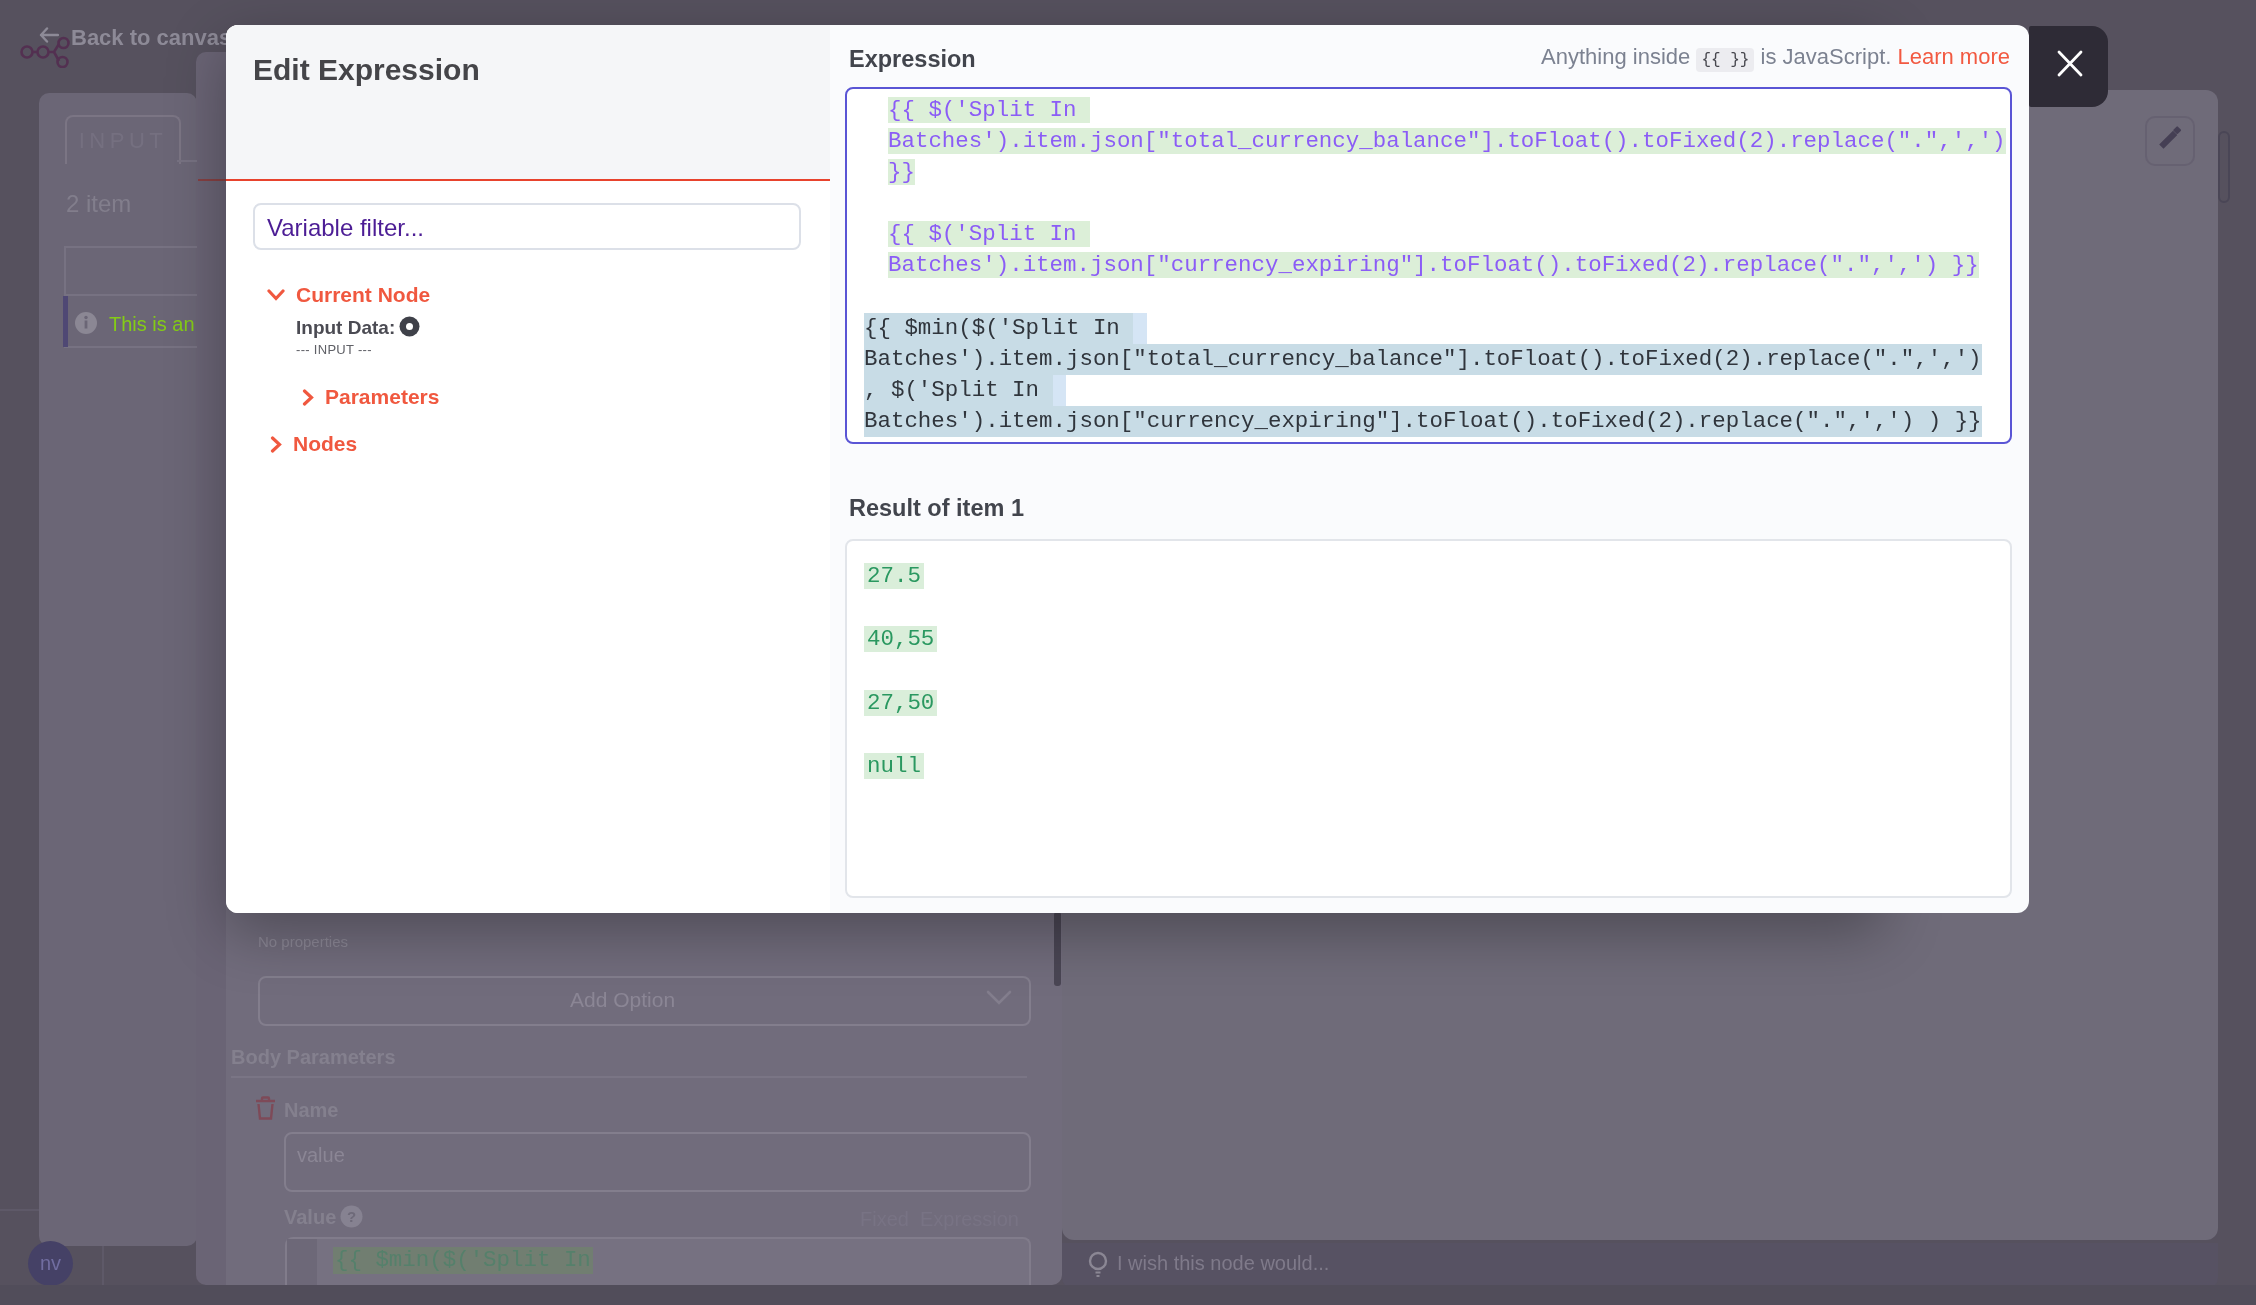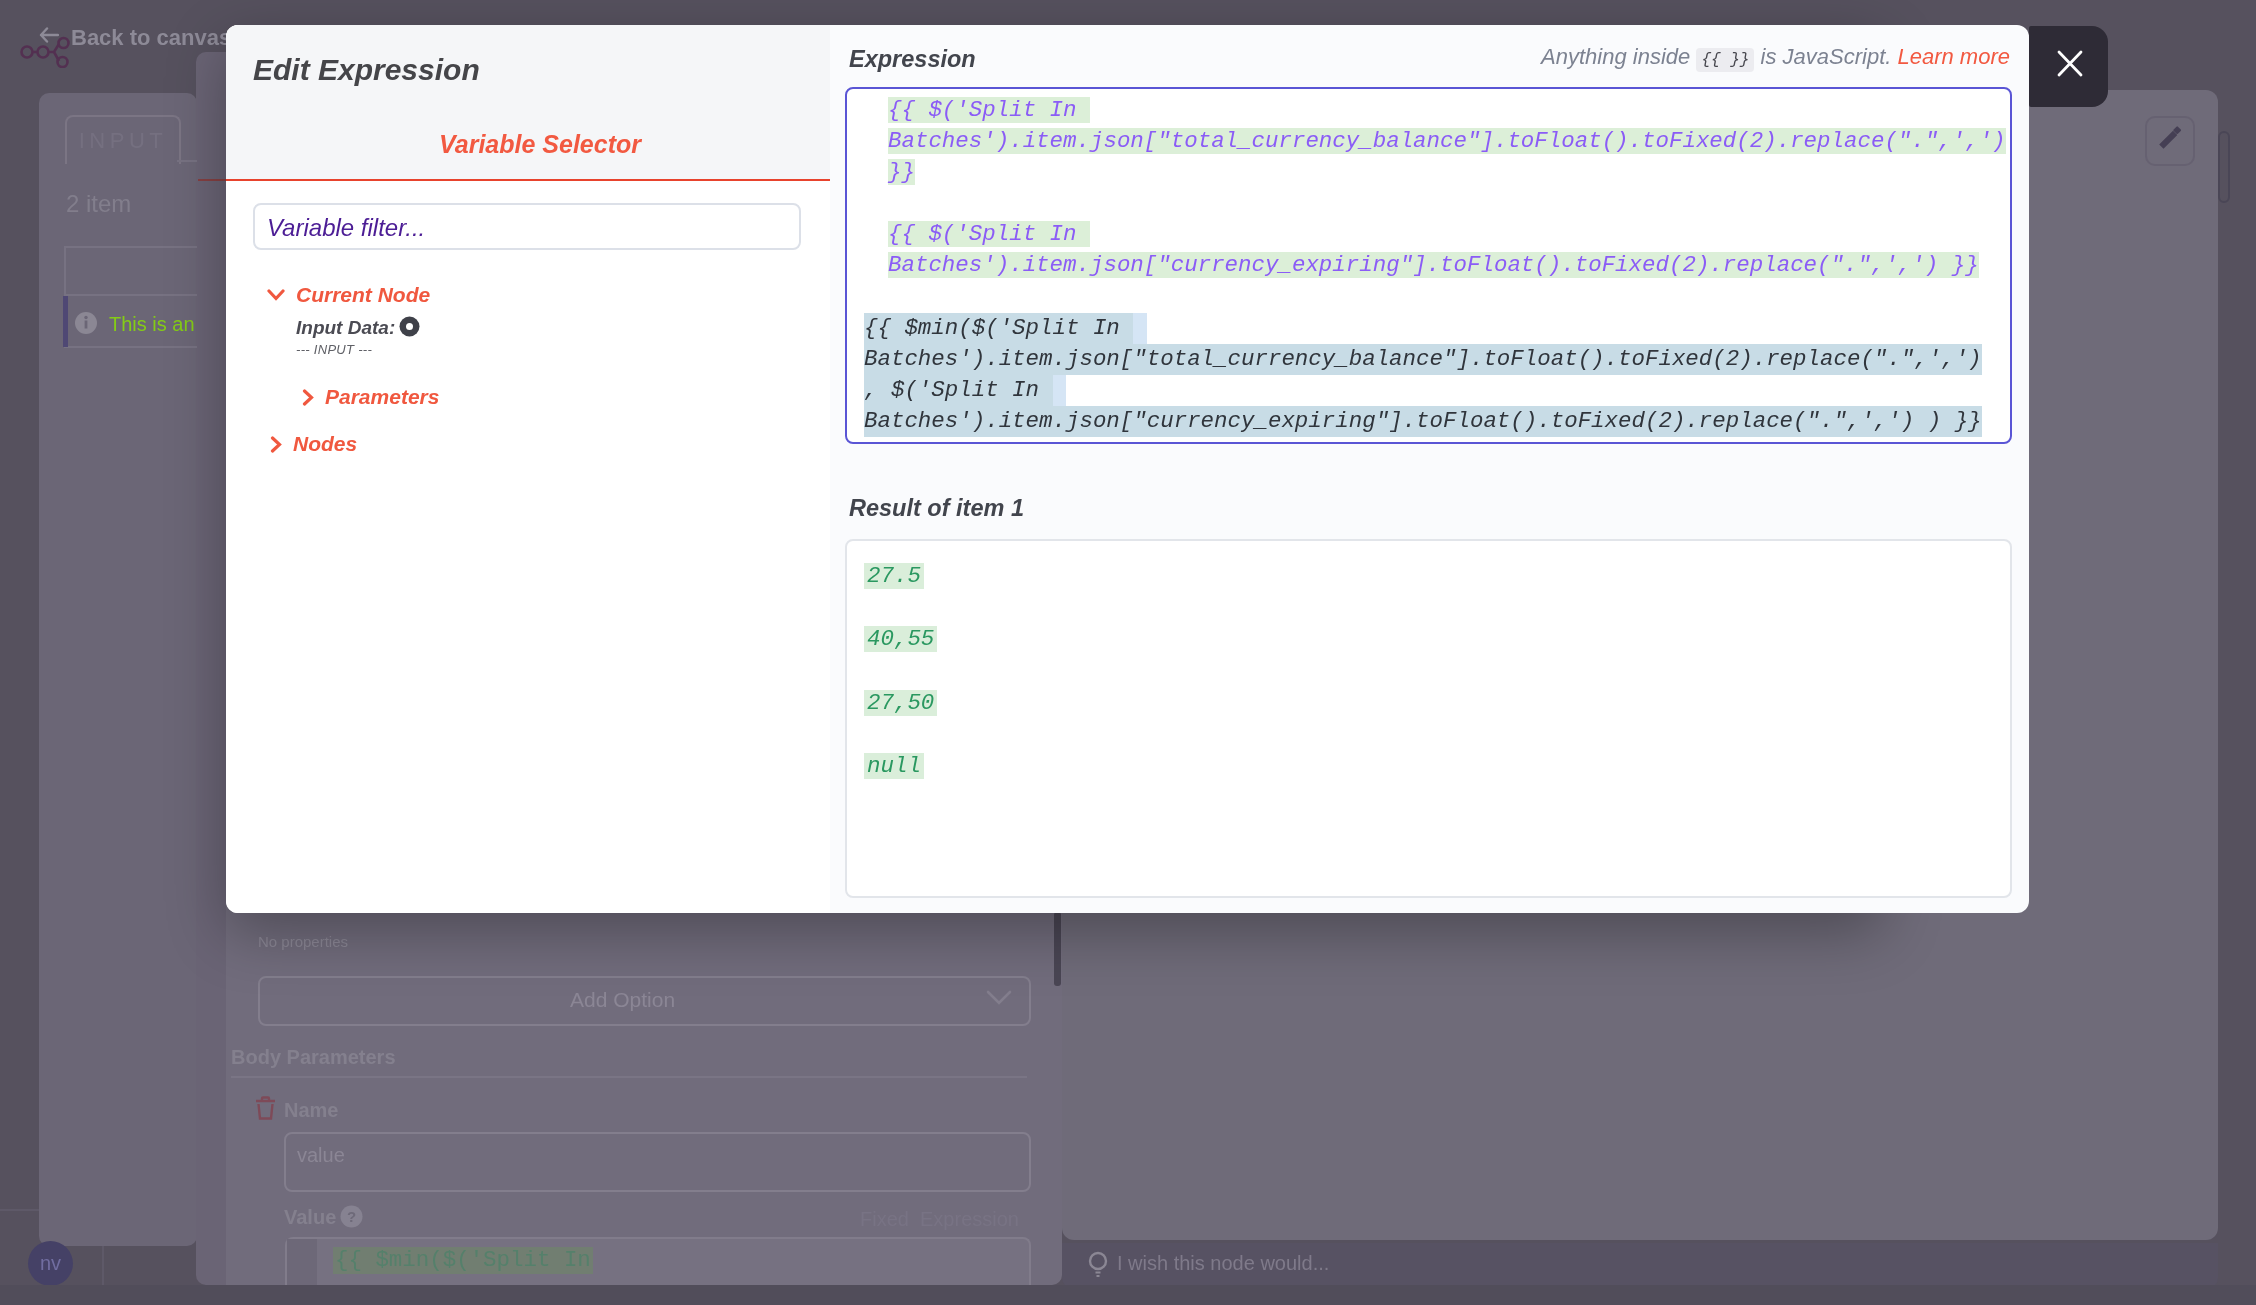--- a/index.html
+++ b/index.html
@@ -36,21 +36,21 @@
   #valueLbl{left:284px;top:1206px;font-size:20px;font-weight:bold;color:#84808e;}
   #fixedexp{left:860px;top:1208px;font-size:20px;color:#787384;}
   #exprInput{left:285px;top:1237px;width:742px;height:68px;border:2px solid #817c8b;border-radius:8px 8px 0 0;border-bottom:none;background:#767181;}
   #exprGutter{left:287px;top:1239px;width:30px;height:66px;background:#6d6878;}
   #exprCode{left:333px;top:1247px;font-family:"Liberation Mono",monospace;font-size:22.45px;color:#55806b;background:#717e71;padding:0 2px;line-height:27px;}
   #scrollThumb{left:1054px;top:912px;width:7px;height:74px;background:#4a4654;border-radius:3px;}
   #avatar{left:28px;top:1241px;width:45px;height:45px;border-radius:50%;background:#454166;color:#716da0;font-size:20px;text-align:center;line-height:45px;}
   #pencilBtn{left:2145px;top:116px;width:46px;height:46px;border:2px solid #666171;border-radius:10px;}
   #zoomctl{left:2218px;top:131px;width:8px;height:68px;border:2px solid #4a4656;border-radius:7px;}
   
-  #modal{left:226px;top:25px;width:1656px;height:888px;background:#fff;border-radius:12px;box-shadow:0 20px 60px rgba(0,0,0,0.3);font-style:italic;}
+  #modal{left:226px;top:25px;width:1656px;height:888px;background:#fff;border-radius:12px;box-shadow:0 20px 60px rgba(0,0,0,0.3);}
   #mleft{position:absolute;left:0;top:0;width:604px;height:888px;background:#fff;border-radius:12px 0 0 12px;}
   #mlhead{position:absolute;left:0;top:0;width:604px;height:154px;background:#f5f6f8;border-radius:12px 0 0 0;}
   #mtitle{left:27px;top:30px;font-size:30px;font-weight:bold;color:#454549;line-height:1;}
   #vseltab{left:0px;top:107px;width:628px;text-align:center;font-size:25px;font-weight:bold;color:#f25941;line-height:1;}
   #redline{left:0px;top:154px;width:604px;height:2px;background:#e8432d;}
   #mright{position:absolute;left:604px;top:0;width:1199px;height:888px;background:#fafbfd;border-radius:0 12px 12px 0;}
   #filter{left:27px;top:178px;width:544px;height:43px;border:2px solid #dce0e8;border-radius:8px;background:#fff;}
   #filterPh{left:41px;top:189px;font-size:24px;color:#4c1d95;}
   .org{color:#f0583f;font-weight:bold;font-size:21px;}
   #curnode{left:70px;top:258px;}
@@ -151,21 +151,20 @@
     <path d="M9 18 H15 M9.5 21.5 H14.5 M10.5 25 H13.5" stroke="#8b8794" stroke-width="2" fill="none"></path>
   </svg>
   <div class="abs" id="wishtxt">I wish this node would...</div>
 
   <div class="abs" style="left:0;top:1285px;width:2256px;height:20px;background:#514d5a"></div>
 
   <div class="abs" id="modal">
     <div id="mleft">
       <div id="mlhead"></div>
       <div class="abs" id="mtitle">Edit Expression</div>
-      <div class="abs" id="vseltab">Variable Selector</div>
       <div class="abs" id="redline"></div>
       <div class="abs" id="filter"></div>
       <div class="abs" id="filterPh">Variable filter...</div>
       <svg class="abs" style="left:41px;top:264px" width="18" height="12" viewBox="0 0 18 12">
         <path d="M2 2 L9 9.5 L16 2" stroke="#f0583f" stroke-width="3.2" fill="none" stroke-linecap="round"></path>
       </svg>
       <div class="abs org" id="curnode">Current Node</div>
       <div class="abs" id="inputdata">Input Data:</div>
       <svg class="abs" style="left:173px;top:291px" width="21" height="21" viewBox="0 0 21 21">
         <circle cx="10.5" cy="10.5" r="10" fill="#3f4149"></circle>

